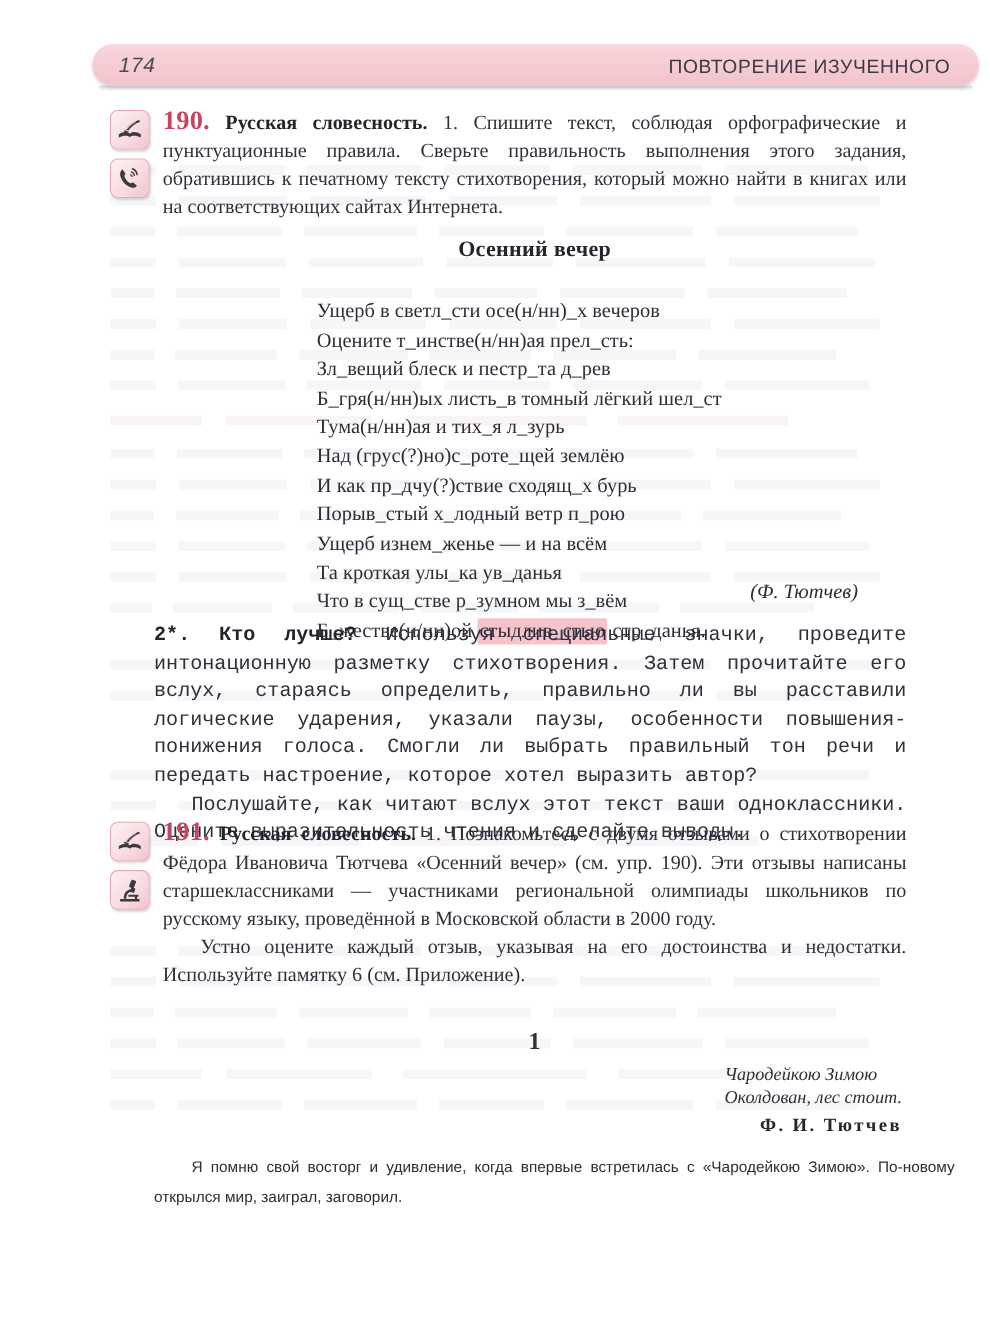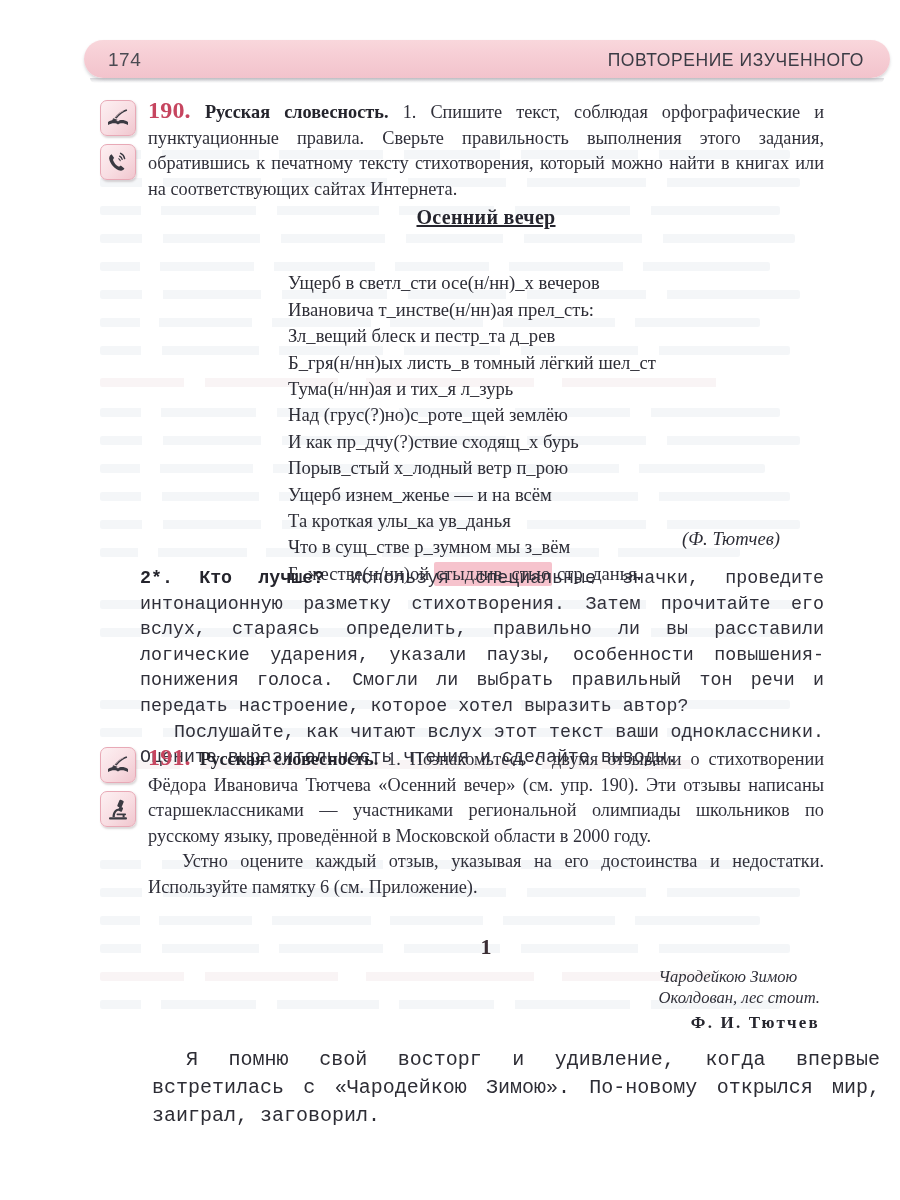--- a/index.html
+++ b/index.html
@@ -76,20 +76,21 @@
     border-radius: 0 0 10px 10px;
   }
   .page-number {
     position: absolute;
     left: 24px;
     top: 9px;
     font-family: "Liberation Sans", "DejaVu Sans", sans-serif;
     font-size: 19px;
     color: #4a4a52;
     letter-spacing: 0.5px;
+    font-style: italic;
   }
   .header-title {
     position: absolute;
     right: 26px;
     top: 10px;
     font-family: "Liberation Sans", "DejaVu Sans", sans-serif;
     font-size: 17.5px;
     letter-spacing: 0.6px;
     color: #3b3b44;
   }
@@ -129,28 +130,27 @@
   }
   .ex-rubric {
     font-weight: bold;
     color: #24242c;
   }
 
   
   .poem-title {
     position: absolute;
     left: 148px;
-    top: 206px;
+    top: 216px;
     width: 676px;
     text-align: center;
     font-weight: bold;
     font-size: 20px;
     letter-spacing: 0.3px;
     color: #25252e;
-    text-decoration: underline;
   }
   .poem {
     position: absolute;
     left: 288px;
     top: 244px;
     font-size: 18.6px;
     line-height: 26.4px;
     color: #2d2d36;
     white-space: pre;
   }
@@ -202,26 +202,25 @@
     letter-spacing: 2.2px;
     color: #26262e;
   }
 
   
   .review {
     position: absolute;
     left: 140px;
     top: 1046px;
     width: 728px;
-    font-family: Liberation Mono, monospace;
-    font-size: 20px;
+    font-family: Liberation Sans, sans-serif;
+    font-size: 14px;
     line-height: 28px;
     text-align: justify;
     color: #2d2d35;
-    margin-left: 12px;
   }
   .review p { margin: 0; text-indent: 34px; }
 </style>
 </head>
 <body>
 
 <div class="bleed">
   <div class="bl" style="left:100px; top:150px; width:690px;"></div>
   <div class="bl" style="left:100px; top:178px; width:700px;"></div>
   <div class="bl" style="left:100px; top:206px; width:680px;"></div>
@@ -278,21 +277,21 @@
     <div class="ex-body">
       <span class="ex-num">190.</span>
       <span class="ex-rubric">Русская словесность.</span><span> 1. Спишите текст, соблюдая орфографические и пунктуационные правила. Сверьте правильность выполнения этого задания, обратившись к печатному тексту стихотворения, который можно найти в книгах или на соответствующих сайтах Интернета.</span>
     </div>
   </div>
 
   <div class="poem-title">Осенний вечер</div>
 
   <div class="poem">
 <span>Ущерб в светл_сти осе(н/нн)_х вечеров</span>
-<span>Ивановича т_инстве(н/нн)ая прел_сть:</span>
+<span>Оцените т_инстве(н/нн)ая прел_сть:</span>
 <span>Зл_вещий блеск и пестр_та д_рев</span>
 <span>Б_гря(н/нн)ых листь_в томный лёгкий шел_ст</span>
 <span>Тума(н/нн)ая и тих_я л_зурь</span>
 <span>Над (грус(?)но)с_роте_щей землёю</span>
 <span>И как пр_дчу(?)ствие сходящ_х бурь</span>
 <span>Порыв_стый х_лодный ветр п_рою</span>
 <span>Ущерб изнем_женье — и на всём</span>
 <span>Та кроткая улы_ка ув_данья</span>
 <span>Что в сущ_стве р_зумном мы з_вём</span>
 <span><span>Б_жестве(н/нн)ой </span><span class="hl">стыдлив_стью</span><span> стр_данья.</span></span>

